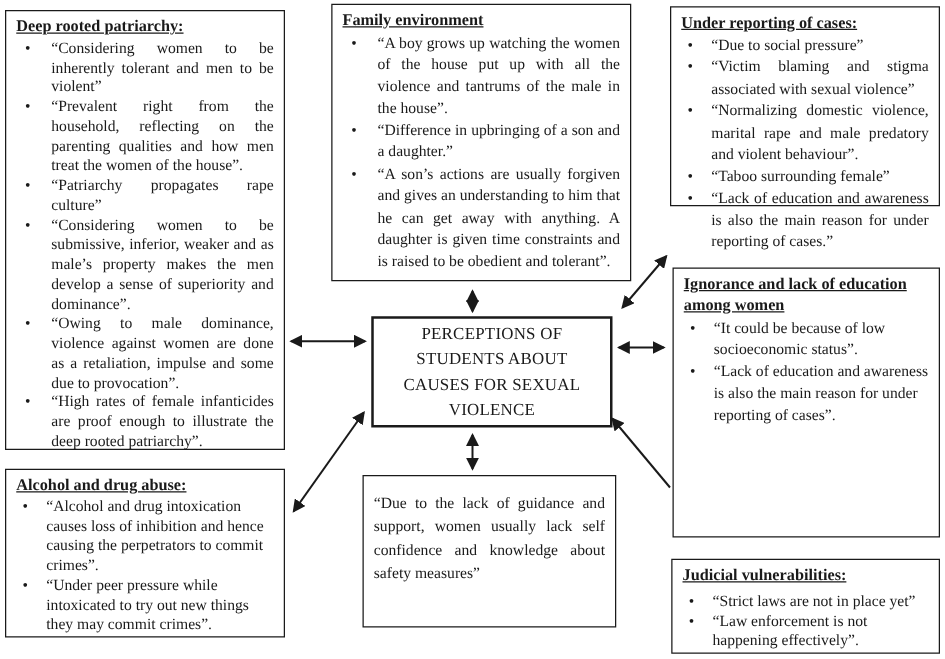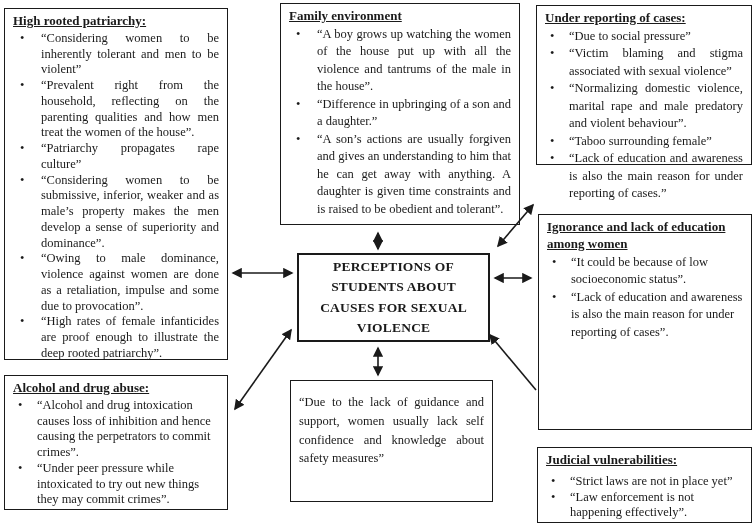--- a/index.html
+++ b/index.html
@@ -59,52 +59,52 @@
     position: absolute;
     border: 2px solid #1a1a1a;
     background: #ffffff;
     box-sizing: border-box;
     display: flex;
     align-items: center;
     justify-content: center;
     text-align: center;
   }
   .central-text {
-    font-weight: bold;
+    font-weight: normal;
     font-size: 13.5px;
     line-height: 1.5;
     letter-spacing: 0.2px;
     padding: 2px 8px;
   }
   svg.arrows {
     position: absolute;
     left: 0; top: 0;
     width: 756px; height: 527px;
     pointer-events: none;
   }
   svg.arrows line { stroke: #1a1a1a; stroke-width: 1.6; }
 </style>
 </head>
 <body>
 
 <div class="canvas">
 
   <div class="box" style="left:4px; top:8px; width:224px; height:352px;">
-    <div class="box-title">High rooted patriarchy:</div>
+    <div class="box-title">Deep rooted patriarchy:</div>
     <ul class="bullets wide justify lh-130">
       <li>“Considering women to be inherently tolerant and men to be violent”</li>
       <li>“Prevalent right from the household, reflecting on the parenting qualities and how men treat the women of the house”.</li>
       <li>“Patriarchy propagates rape culture”</li>
       <li>“Considering women to be submissive, inferior, weaker and as male’s property makes the men develop a sense of superiority and dominance”.</li>
       <li>“Owing to male dominance, violence against women are done as a retaliation, impulse and some due to provocation”.</li>
       <li>“High rates of female infanticides are proof enough to illustrate the deep rooted patriarchy”.</li>
     </ul>
   </div>
 
-  <div class="box" style="left:280px; top:3px; width:240px; height:222px;">
+  <div class="box" style="left:265px; top:3px; width:240px; height:222px;">
     <div class="box-title">Family environment</div>
     <ul class="bullets wide justify lh-142">
       <li>“A boy grows up watching the women of the house put up with all the violence and tantrums of the male in the house”.</li>
       <li>“Difference in upbringing of a son and a daughter.”</li>
       <li>“A son’s actions are usually forgiven and gives an understanding to him that he can get away with anything. A daughter is given time constraints and is raised to be obedient and tolerant”.</li>
     </ul>
   </div>
 
   <div class="box" style="left:536px; top:5px; width:216px; height:160px;">
     <div class="box-title">Under reporting of cases:</div>

